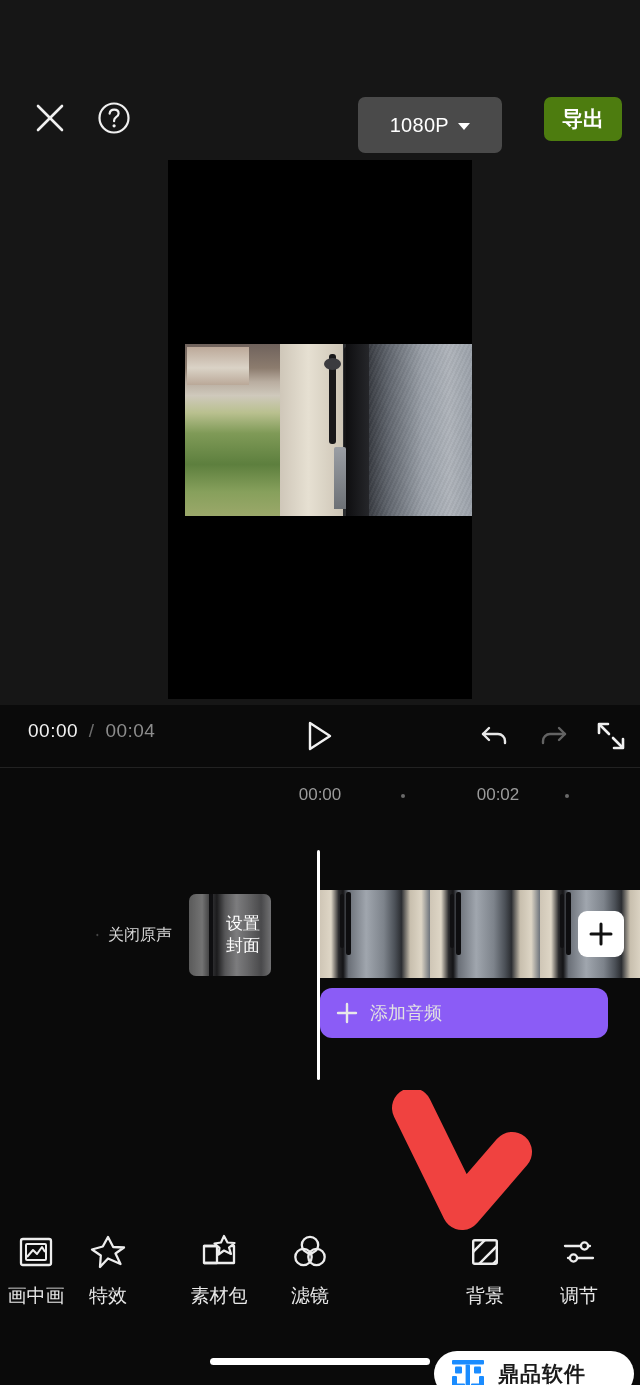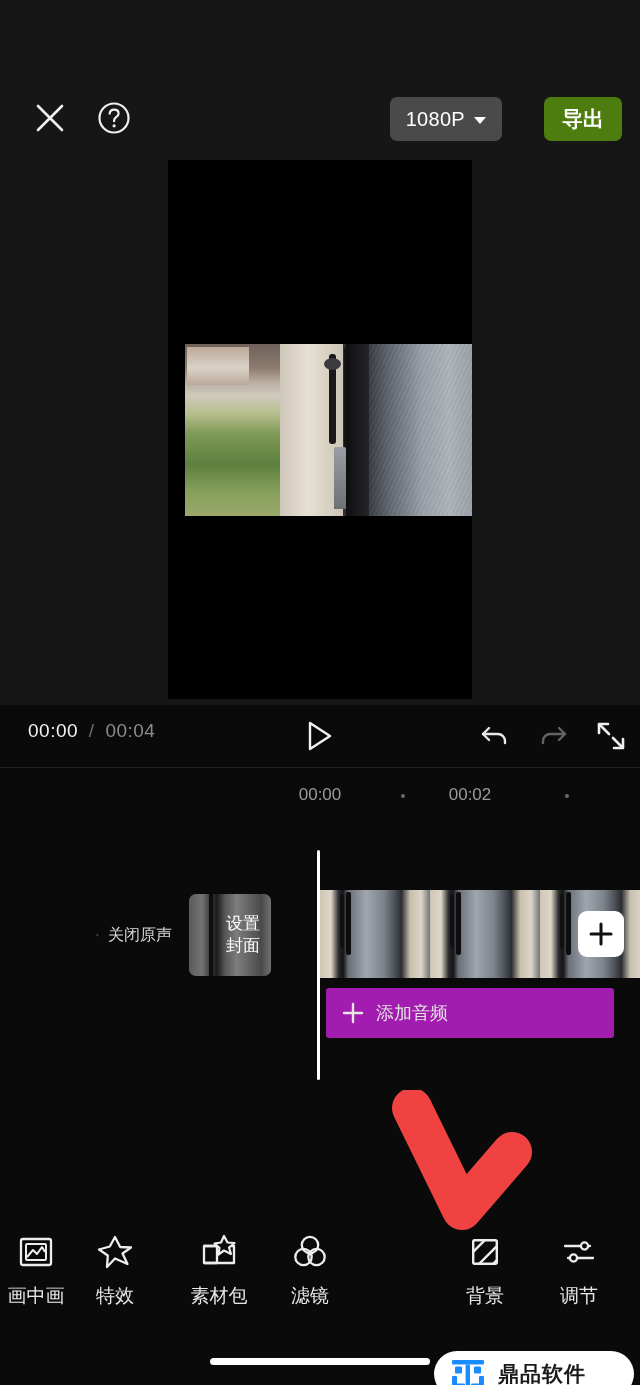--- a/index.html
+++ b/index.html
@@ -21,21 +21,21 @@
   .close-btn {
     position: absolute; left: 28px; top: 96px; width: 44px; height: 44px;
     display: flex; align-items: center; justify-content: center;
   }
   .help-btn {
     position: absolute; left: 92px; top: 96px; width: 44px; height: 44px;
     display: flex; align-items: center; justify-content: center;
   }
   .res-btn {
     position: absolute; right: 138px; top: 97px;
-    height: 44px; padding: 0 16px; border-radius: 7px;
+    height: 56px; padding: 0 32px; border-radius: 7px;
     background: #4a4a4a; display: flex; align-items: center; gap: 9px;
     color: #fff; font-size: 20px; letter-spacing: .3px;
   }
   .caret {
     width: 0; height: 0; border-left: 6px solid transparent;
     border-right: 6px solid transparent; border-top: 7px solid #fff;
     margin-top: 2px;
   }
   .export-btn {
     position: absolute; right: 18px; top: 97px;
@@ -188,22 +188,22 @@
   }
 
   .add-clip-btn {
     position: absolute; left: 578px; top: 911px; width: 46px; height: 46px;
     background: #fff; border-radius: 9px; z-index: 10;
     display: flex; align-items: center; justify-content: center;
   }
 
   .audio-track {
     position: absolute; left: 320px; top: 988px; width: 288px; height: 50px;
-    background: #a21caf; border-radius: 3px;
-    display: flex; align-items: center; gap: 12px; padding-left: 16px; margin-left: 6px;
+    background: #8b5cf6; border-radius: 12px;
+    display: flex; align-items: center; gap: 12px; padding-left: 16px;
   }
   .audio-label { font-size: 18px; color: #e2e2e2; }
 
   
   .red-arrow {
     position: absolute; left: 390px; top: 1090px; width: 150px; height: 150px;
     z-index: 20; pointer-events: none;
   }
 
   
@@ -312,21 +312,21 @@
       <path d="M18 27 H27 V18" fill="none" stroke="#f0f0f0" stroke-width="2.6" stroke-linecap="round" stroke-linejoin="round"></path>
       <line x1="4.5" y1="4.5" x2="13" y2="13" stroke="#f0f0f0" stroke-width="2.6" stroke-linecap="round"></line>
       <line x1="25.5" y1="25.5" x2="17" y2="17" stroke="#f0f0f0" stroke-width="2.6" stroke-linecap="round"></line>
     </svg>
   </div>
 
   <div class="timeline">
     <div class="ruler" id="ruler">
         <div class="tick-label" style="left: 320px;">00:00</div>
         <div class="tick-dot" style="left: 403px;"></div>
-        <div class="tick-label" style="left: 470px;">00:02</div>
+        <div class="tick-label" style="left: 498px;">00:02</div>
         <div class="tick-dot" style="left: 567px;"></div>
       </div>
   </div>
 
   <div class="mute-block">
     <svg width="36" height="30" viewBox="0 0 36 30">
       <path d="M4 11 H10 L18 4 V26 L10 19 H4 Z" fill="none" stroke="#e8e8e8" stroke-width="2.2" stroke-linejoin="round"></path>
       <line x1="23" y1="10" x2="23" y2="20" stroke="#e8e8e8" stroke-width="2.2" stroke-linecap="round"></line>
     </svg>
     <span class="mute-label">关闭原声</span>
@@ -382,21 +382,21 @@
       <div class="tool" style="left: -10px;">
         <div class="ico">
           <svg width="38" height="38" viewBox="0 0 38 38">
             <rect x="4" y="6" width="30" height="26" rx="2" fill="none" stroke="#ededed" stroke-width="2.3"></rect>
             <rect x="9" y="11" width="20" height="16" rx="1" fill="none" stroke="#ededed" stroke-width="2"></rect>
             <path d="M10 24 L16 17 L20 21 L25 14 L28 19" fill="none" stroke="#ededed" stroke-width="2" stroke-linejoin="round"></path>
           </svg>
         </div>
         <div class="lbl">画中画</div>
       </div>
-      <div class="tool" style="left: 69px;">
+      <div class="tool" style="left: 62px;">
         <div class="ico">
           <svg width="38" height="38" viewBox="0 0 38 38">
             <path d="M19 4 L24.2 14 L35 14.5 L26.5 20.5 L31.5 31 L19 25.5 L11 34 L11.8 22.5 L3 16.5 L13.8 13.5 Z" fill="none" stroke="#ededed" stroke-width="2.3" stroke-linejoin="round"></path>
           </svg>
         </div>
         <div class="lbl">特效</div>
       </div>
       <div class="tool" style="left: 173px;">
         <div class="ico">
           <svg width="38" height="38" viewBox="0 0 38 38">

